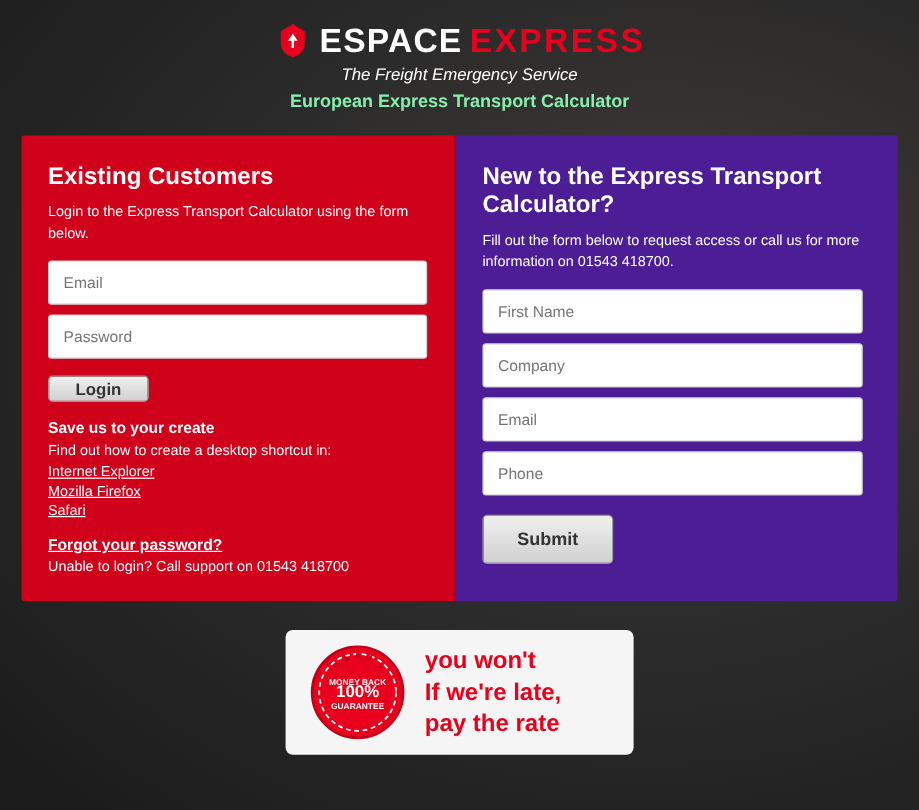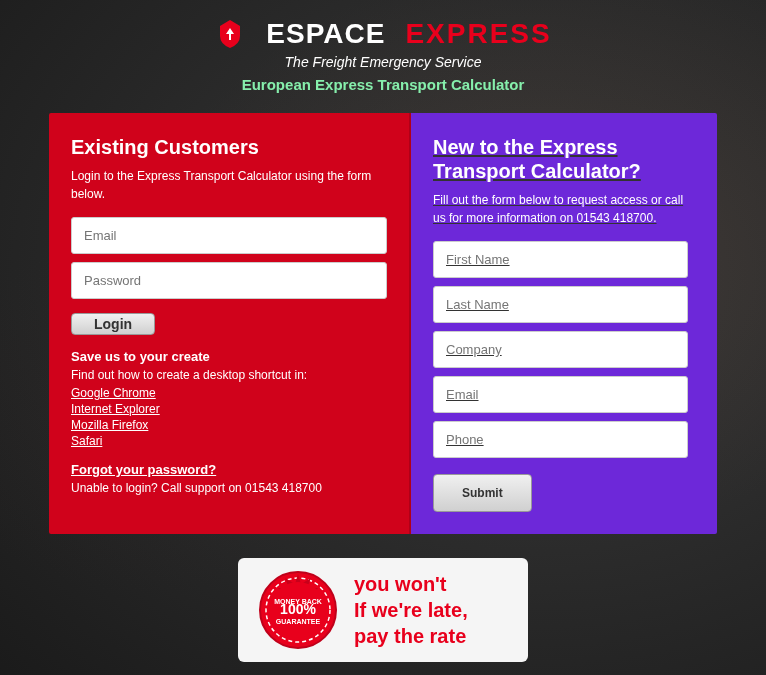--- a/index.html
+++ b/index.html
@@ -41,21 +41,21 @@
     .header {
       text-align: center;
       padding: 18px 0 12px;
       width: 100%;
     }
 
     .logo-area {
       display: flex;
       align-items: center;
       justify-content: center;
-      gap: 20px;
+      gap: 6px;
       margin-bottom: 4px;
     }
 
     .logo-icon {
       width: 32px;
       height: 32px;
     }
 
     .logo-text-espace {
       font-size: 28px;
@@ -83,41 +83,40 @@
     .subtitle {
       color: #86efac;
       font-size: 15px;
       font-weight: bold;
     }
 
     
     .main-content {
       display: flex;
       gap: 0;
-      width: 668px;
+      width: 730px;
       margin-top: 8px;
     }
 
     
     .panel-left {
       background-color: #d0021b;
       padding: 22px 22px 22px 22px;
       width: 360px;
       flex-shrink: 0;
       border-radius: 2px 0 0 2px;
     }
 
     
     .panel-right {
-      background-color: #6d28d9;
+      background-color: #4c1d95;
       padding: 22px 29px 22px 22px;
       flex: 1;
       border-radius: 0 2px 2px 0;
       border-left: 2px solid #b00018;
-      text-decoration: underline;
     }
 
     .panel-title {
       font-size: 20px;
       font-weight: bold;
       color: #fff;
       margin-bottom: 8px;
       line-height: 1.2;
     }
 
@@ -198,21 +197,21 @@
       color: #fff;
       font-size: 12px;
     }
 
     
     .submit-btn {
       background: linear-gradient(to bottom, #f0f0f0 0%, #d0d0d0 100%);
       border: 1px solid #999;
       border-radius: 4px;
       padding: 11px 28px;
-      font-size: 12px;
+      font-size: 15px;
       font-weight: bold;
       color: #333;
       cursor: pointer;
       margin-top: 8px;
     }
 
     
     .guarantee-area {
       margin-top: 24px;
       display: flex;
@@ -271,36 +270,34 @@
 
       <input class="form-input" type="email" placeholder="Email" style="">
       <input class="form-input" type="password" placeholder="Password" style="">
 
       <button class="login-btn">Login</button>
 
       <div class="save-title">Save us to your create</div>
       <div class="save-desc">Find out how to create a desktop shortcut in:</div>
 
       <div class="desktop-links">
-        <a class="desktop-link">Google Chrome</a>
         <a class="desktop-link">Internet Explorer</a>
         <a class="desktop-link">Mozilla Firefox</a>
         <a class="desktop-link">Safari</a>
       </div>
 
       <div class="forgot-title">Forgot your password?</div>
       <div class="forgot-desc">Unable to login? Call support on 01543 418700</div>
     </div>
 
     <div class="panel-right">
       <div class="panel-title">New to the Express Transport Calculator?</div>
       <div class="panel-desc">Fill out the form below to request access or call us for more information on 01543 418700.</div>
 
       <input class="form-input" type="text" placeholder="First Name" style="">
-      <input class="form-input" type="text" placeholder="Last Name" style="">
       <input class="form-input" type="text" placeholder="Company" style="">
       <input class="form-input" type="email" placeholder="Email" style="">
       <input class="form-input" type="tel" placeholder="Phone" style="">
 
       <button class="submit-btn">Submit</button>
     </div>
 
   </div>
 
   <div class="guarantee-area">

